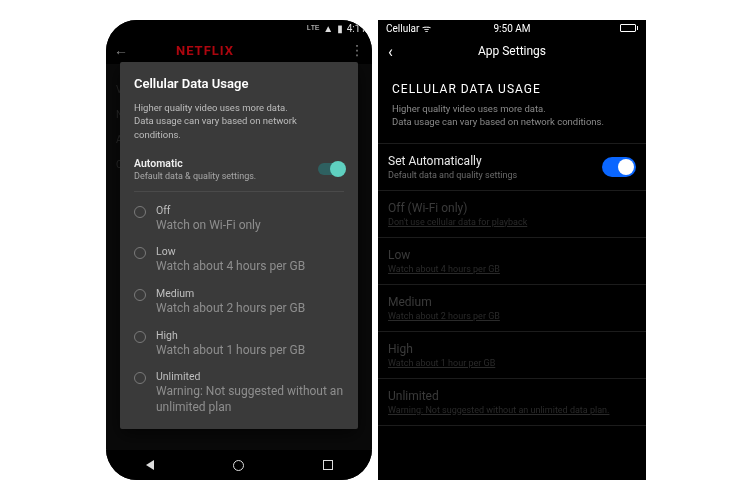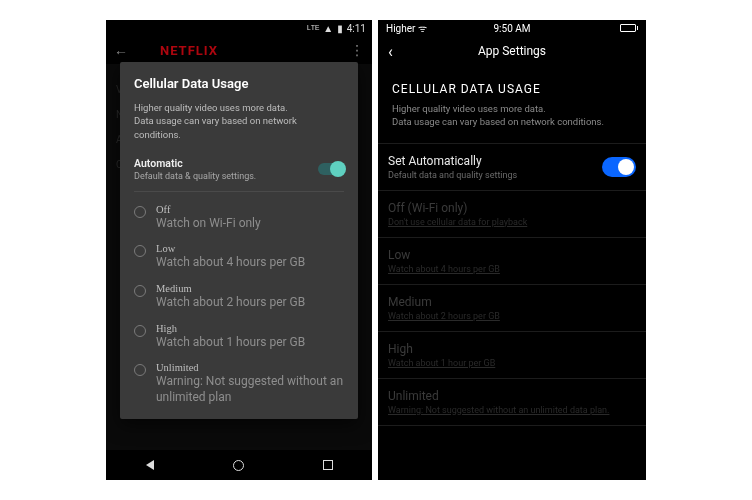--- a/index.html
+++ b/index.html
@@ -13,32 +13,32 @@
     align-items: center;
     gap: 6px;
   }
   .phone {
     position: relative;
     background: #0a0a0a;
     overflow: hidden;
     color: #ccc;
   }
   
-  .android { width: 266px; height: 460px; }
+  .android { width: 266px; height: 460px; border-radius: 31px; }
   .a-status {
     display: flex; justify-content: flex-end; align-items: center;
     height: 16px; padding: 0 6px; font-size: 10px; color: #ddd; gap: 4px;
     background: #000;
   }
   .a-header {
     display: flex; align-items: center; height: 28px; padding: 0 8px;
     background: #000;
   }
   .a-back { color: #888; font-size: 14px; }
-  .a-brand { color: #b00710; font-weight: 700; letter-spacing: 1px; font-size: 13px; margin-left: 8px; padding-left: 24px; }
+  .a-brand { color: #b00710; font-weight: 700; letter-spacing: 1px; font-size: 13px; margin-left: 24px; padding-left: 24px; }
   .a-more { color: #888; margin-left: auto; font-size: 14px; }
   .a-bg-list {
     position: absolute; left: 0; right: 0; top: 44px; bottom: 30px;
     padding: 6px 10px; color: #2b2b2b; font-size: 10px;
   }
   .a-bg-list div { margin: 14px 0; }
   .a-modal {
     position: absolute; left: 14px; right: 14px; top: 42px;
     background: #3a3a3a; border-radius: 2px;
     padding: 14px 14px 8px 14px; color: #ddd;
@@ -56,21 +56,21 @@
   .a-toggle::after {
     content: ""; position: absolute; right: -2px; top: -2px;
     width: 16px; height: 16px; background: #5fd0c0; border-radius: 50%;
   }
   .a-divider { height: 1px; background: #4a4a4a; margin: 4px 0 6px 0; }
   .a-opt { display: flex; align-items: flex-start; padding: 6px 0; }
   .a-radio {
     width: 12px; height: 12px; border: 1.5px solid #7a7a7a; border-radius: 50%;
     margin-right: 10px; margin-top: 2px; flex-shrink:0;
   }
-  .a-opt-label { font-size: 10.5px; color: #bfbfbf; font-family: Liberation Serif, serif; }
+  .a-opt-label { font-size: 10.5px; color: #bfbfbf; }
   .a-opt-sub { font-size: 12px; color: #8e8e8e; margin-top: 1px; line-height:1.3; }
   .a-actions { display: flex; justify-content: flex-end; gap: 18px; margin-top: 8px; }
   .a-actions button {
     background: none; border: none; color: #eee; font-size: 10px; font-weight: 600;
     letter-spacing: 0.5px; padding: 6px 4px; cursor: pointer;
   }
   .a-navbar {
     position: absolute; left: 0; right: 0; bottom: 0; height: 30px;
     background: #000; display: flex; justify-content: space-around; align-items: center;
   }
@@ -201,21 +201,21 @@
         <div class="a-nav-circ"></div>
       </div>
     <div class="a-nav-icon">
         <div class="a-nav-sq"></div>
       </div>
   </div>
 </div>
 
 <div class="phone ios">
   <div class="i-status">
-    <span><span>Higher</span> <span>ᯤ</span></span>
+    <span><span>Cellular</span> <span>ᯤ</span></span>
     <span class="center">9:50 AM</span>
     <span class="batt">
       <span class="batt-body"><span class="batt-fill"></span></span>
         <span class="batt-tip"></span>
     </span>
   </div>
   <div class="i-header">
     <span class="i-back">‹</span>
     <span>App Settings</span>
   </div>

